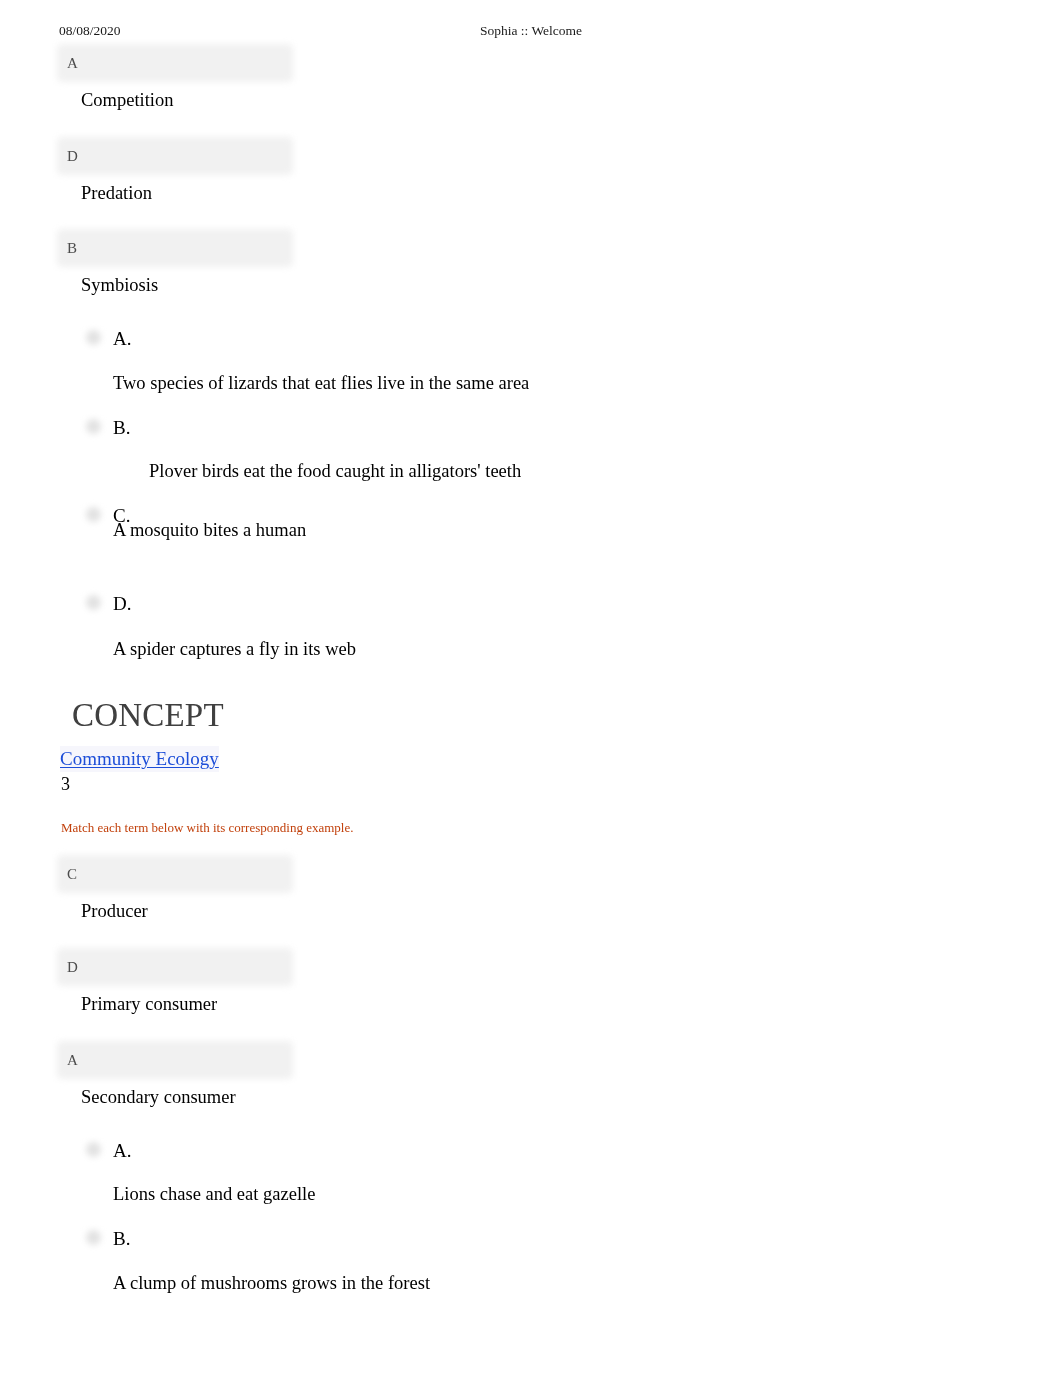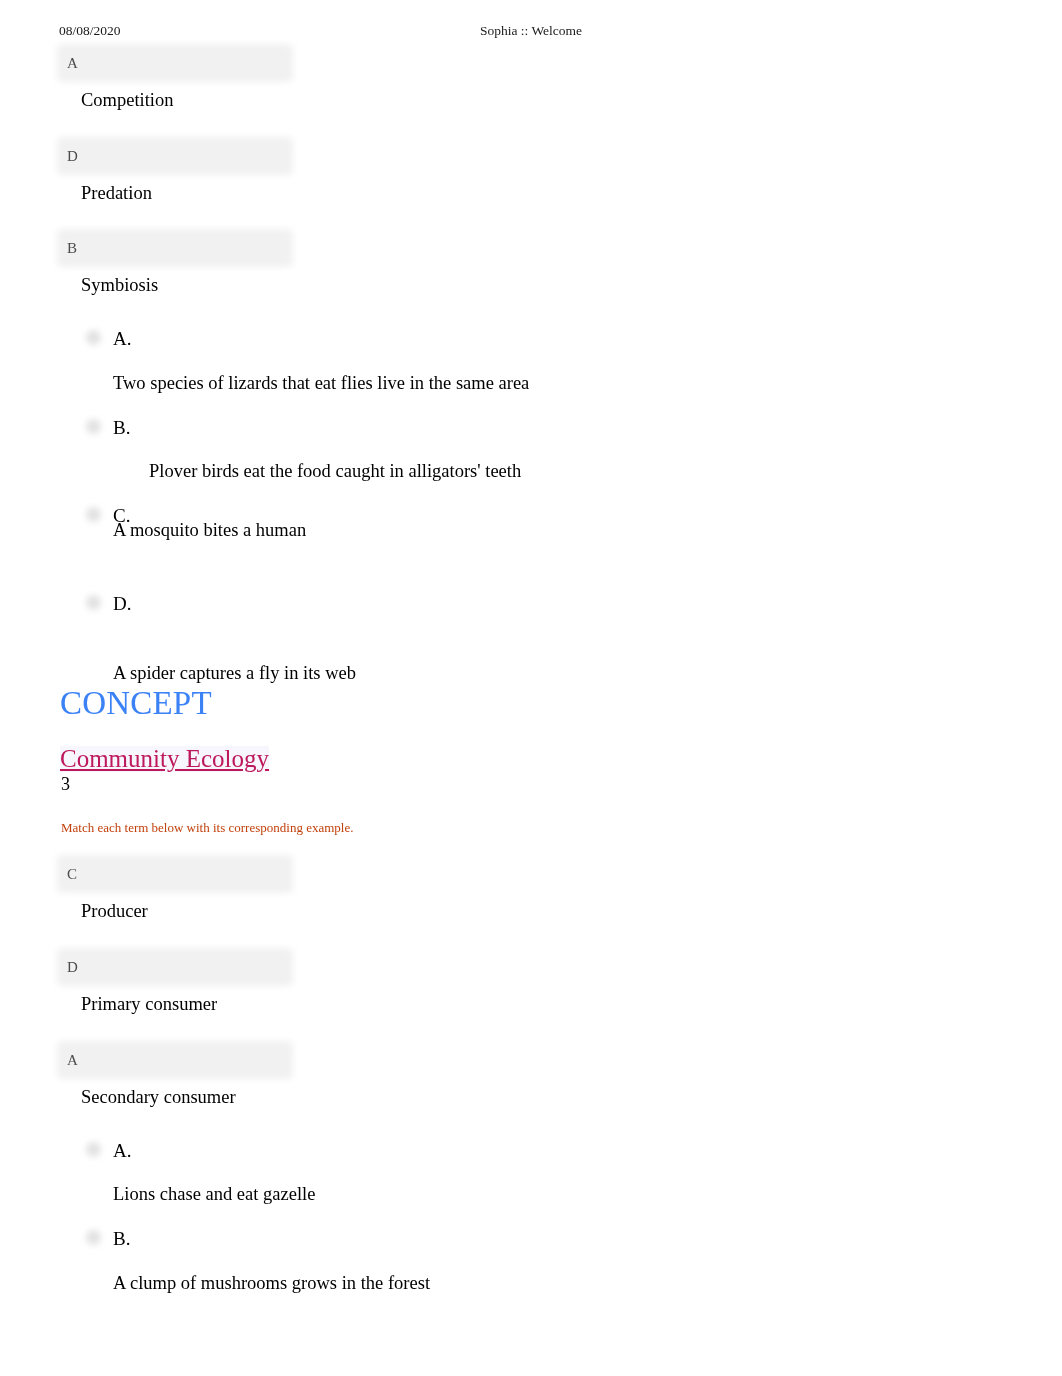--- a/index.html
+++ b/index.html
@@ -127,32 +127,32 @@
   }
 
   
   .concept-heading {
     position: absolute;
     left: 60px;
     font-size: 33px;
     line-height: 40px;
     font-weight: normal;
     letter-spacing: 0.2px;
-    color: #3b82f6;
-    margin: 0;
+    color: #404040;
+    margin: 12px;
   }
   .concept-link-wrap {
     position: absolute;
     left: 60px;
   }
   .concept-link {
     display: inline-block;
-    font-size: 25px;
+    font-size: 19px;
     line-height: 26px;
-    color: #be185d;
+    color: #1d4ed8;
     text-decoration: underline;
     text-underline-offset: 2px;
     filter: blur(0.55px);
     -webkit-filter: blur(0.55px);
     background: rgba(238,238,250,0.55);
   }
   .concept-number {
     position: absolute;
     left: 61px;
     font-size: 18px;
@@ -211,21 +211,21 @@
   <div class="choice-letter-row" style="top:503px;">
     <div class="radio-dot"></div>
     <div class="choice-letter">C.</div>
   </div>
   <div class="choice-text" style="top:518px;">A mosquito bites a human</div>
 
   <div class="choice-letter-row" style="top:591px;">
     <div class="radio-dot"></div>
     <div class="choice-letter">D.</div>
   </div>
-  <div class="choice-text" style="top:637px;margin-top:24px;">A spider captures a fly in its web</div>
+  <div class="choice-text" style="top:637px;">A spider captures a fly in its web</div>
 </div>
 
 <h1 class="concept-heading" style="top:683px;">CONCEPT</h1>
 
 <div class="concept-link-wrap" style="top:746px;">
   <a class="concept-link" href="#">Community Ecology</a>
 </div>
 <div class="concept-number" style="top:772px;">3</div>
 
 <div class="page">

